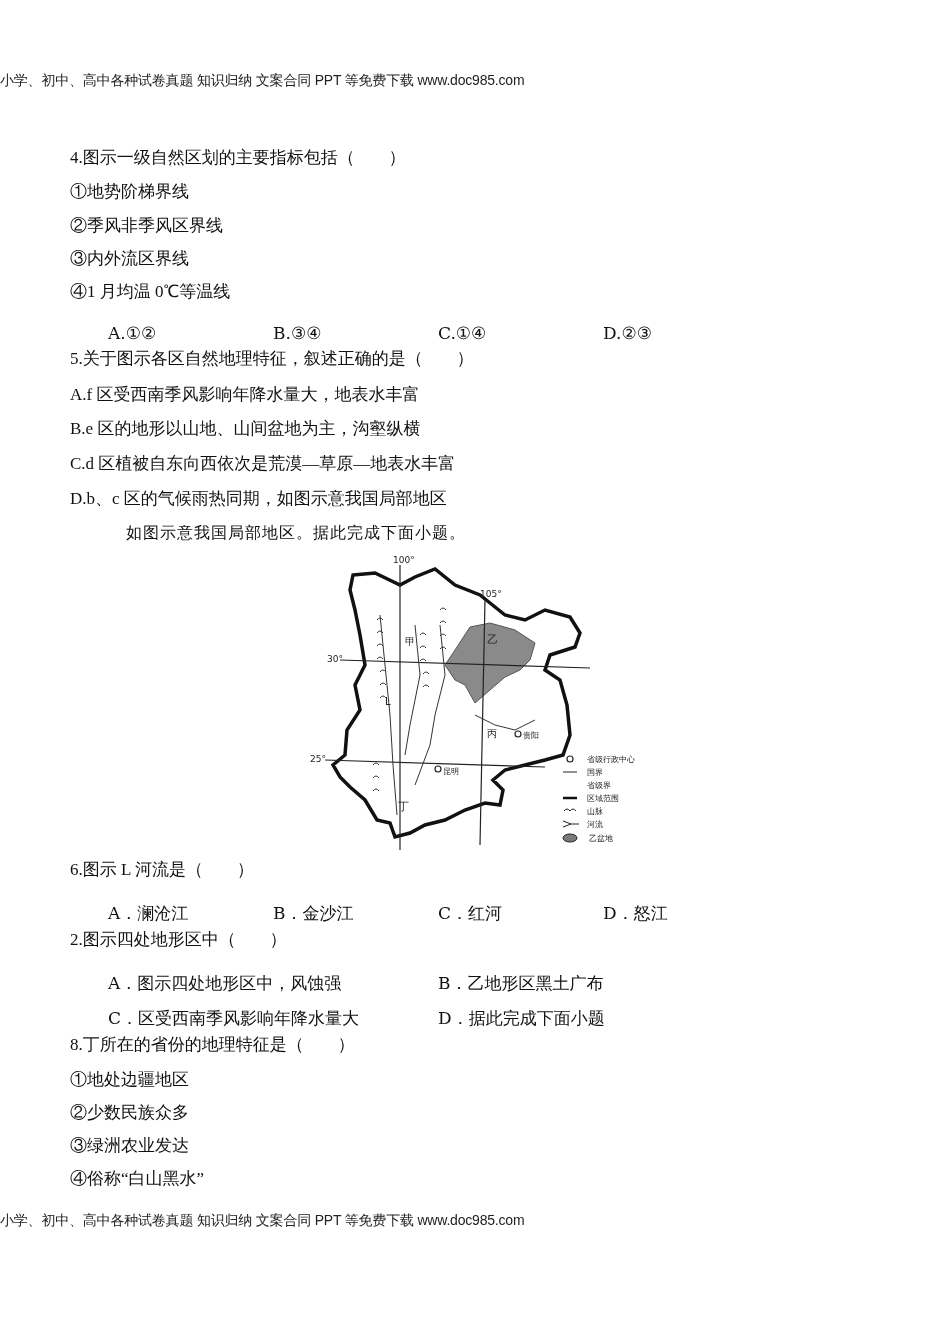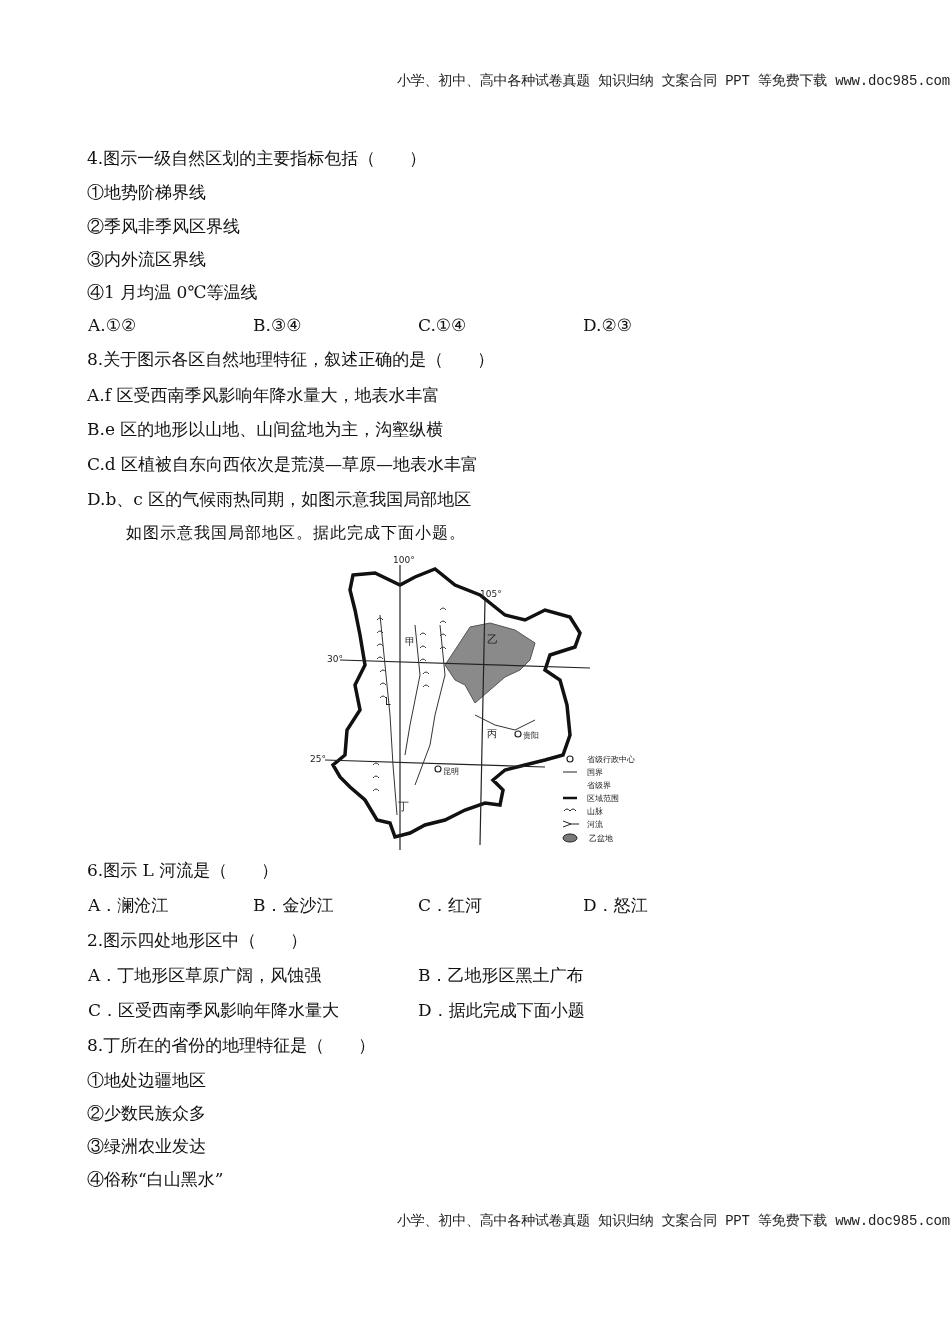--- a/index.html
+++ b/index.html
@@ -2,32 +2,33 @@
 <html><head>
 <meta charset="utf-8">
 <style>
   html, body { margin: 0; padding: 0; background: #ffffff; }
   body {
     width: 950px; height: 1344px; position: relative; overflow: hidden;
     font-family: "DejaVu Serif", "Liberation Serif", serif;
     color: #111111;
   }
   .header, .footer {
-    position: absolute; left: 0; width: 950px; text-align: right;
+    position: absolute; left: 0; width: 950px; text-align: left;
     font-size: 14px; color: #222; letter-spacing: -0.2px;
-    font-family: Liberation Mono, monospace;
+    font-family: Liberation Sans, sans-serif;
   }
   .header { top: 72px; }
   .footer { top: 1212px; }
   .line {
-    position: absolute; left: 87px; font-size: 17px; line-height: 22px;
+    position: absolute; left: 70px; font-size: 17px; line-height: 22px;
     white-space: nowrap;
+    font-family: Liberation Serif, serif;
   }
   .opts { position: absolute; left: 88px; font-size: 17px; line-height: 22px; width: 700px; }
-  .opts span { position: absolute; top: 0; white-space: nowrap; }
+  .opts span { position: absolute; top: 8px; white-space: nowrap; margin-left: 20px; }
   .intro { position: absolute; left: 126px; font-size: 16px; letter-spacing: 1px; font-family: "DejaVu Sans", sans-serif; }
   .map { position: absolute; left: 305px; top: 555px; width: 355px; height: 295px; text-decoration: underline; }
   .map svg { width: 100%; height: 100%; }
   .map text { font-family: "DejaVu Sans", sans-serif; fill: #222; }
 </style>
 </head>
 <body>
 
 <div class="header">小学、初中、高中各种试卷真题 知识归纳 文案合同 PPT 等免费下载   www.doc985.com</div>
 
@@ -36,21 +37,21 @@
 <div class="line" style="top:215px">②季风非季风区界线</div>
 <div class="line" style="top:248px">③内外流区界线</div>
 <div class="line" style="top:281px">④1 月均温 0℃等温线</div>
 <div class="opts" style="top:314px">
   <span style="left:0">A.①②</span>
   <span style="left:165px">B.③④</span>
   <span style="left:330px">C.①④</span>
   <span style="left:495px">D.②③</span>
 </div>
 
-<div class="line" style="top:348px">8.关于图示各区自然地理特征，叙述正确的是（　　）</div>
+<div class="line" style="top:348px">5.关于图示各区自然地理特征，叙述正确的是（　　）</div>
 <div class="line" style="top:384px">A.f 区受西南季风影响年降水量大，地表水丰富</div>
 <div class="line" style="top:418px">B.e 区的地形以山地、山间盆地为主，沟壑纵横</div>
 <div class="line" style="top:453px">C.d 区植被自东向西依次是荒漠—草原—地表水丰富</div>
 <div class="line" style="top:488px">D.b、c 区的气候雨热同期，如图示意我国局部地区</div>
 
 <div class="intro" style="top:523px">如图示意我国局部地区。据此完成下面小题。</div>
 
 <div class="map">
   <svg viewBox="0 0 355 295">
 
@@ -110,21 +111,21 @@
 <div class="line" style="top:859px">6.图示 L 河流是（　　）</div>
 <div class="opts" style="top:894px">
   <span style="left:0">A．澜沧江</span>
   <span style="left:165px">B．金沙江</span>
   <span style="left:330px">C．红河</span>
   <span style="left:495px">D．怒江</span>
 </div>
 
 <div class="line" style="top:929px">2.图示四处地形区中（　　）</div>
 <div class="opts" style="top:964px">
-  <span style="left:0">A．丁地形区草原广阔，风蚀强</span>
+  <span style="left:0">A．图示四处地形区中，风蚀强</span>
   <span style="left:330px">B．乙地形区黑土广布</span>
 </div>
 <div class="opts" style="top:999px">
   <span style="left:0">C．区受西南季风影响年降水量大</span>
   <span style="left:330px">D．据此完成下面小题</span>
 </div>
 
 <div class="line" style="top:1034px">8.丁所在的省份的地理特征是（　　）</div>
 <div class="line" style="top:1069px">①地处边疆地区</div>
 <div class="line" style="top:1102px">②少数民族众多</div>

